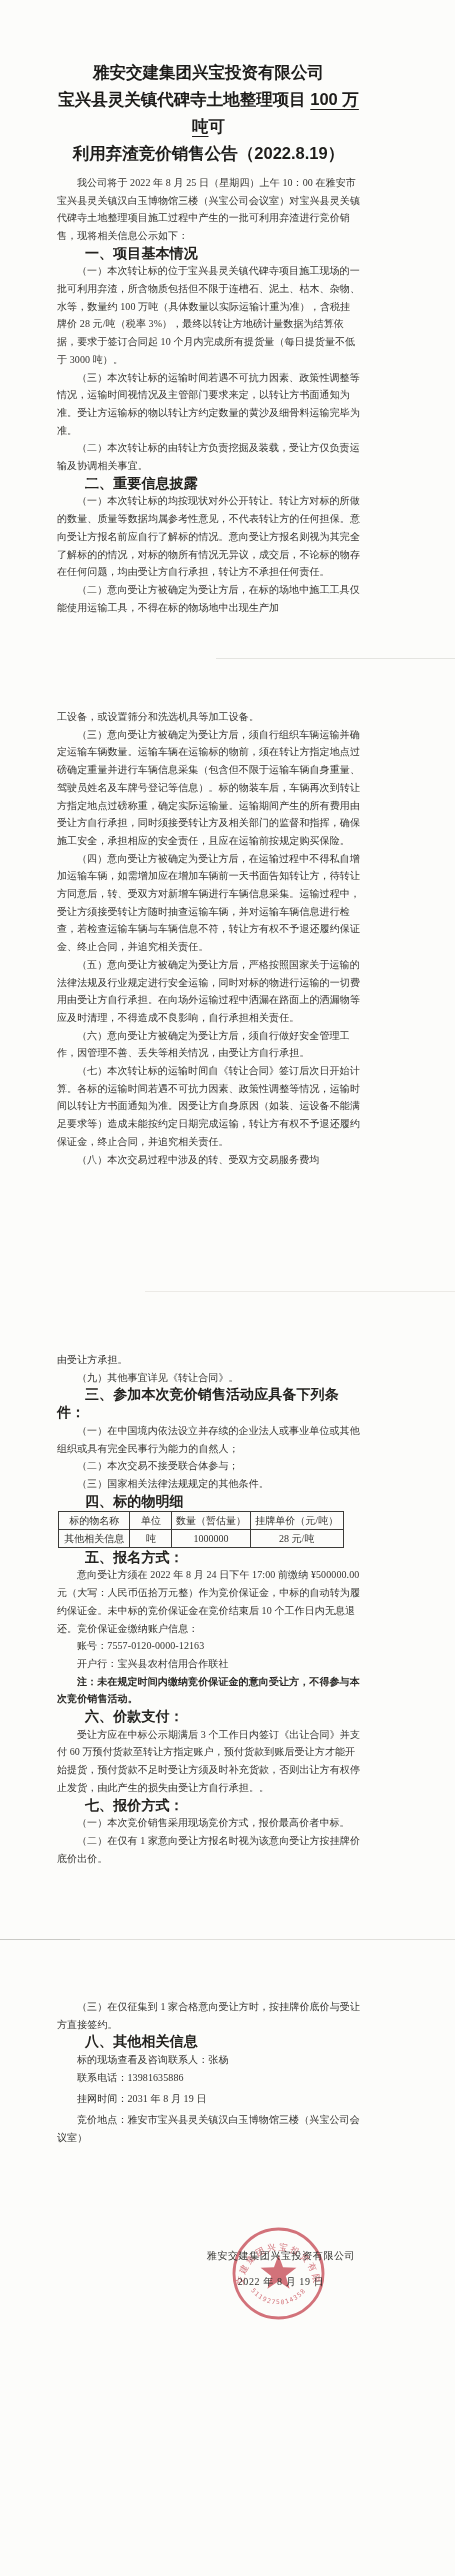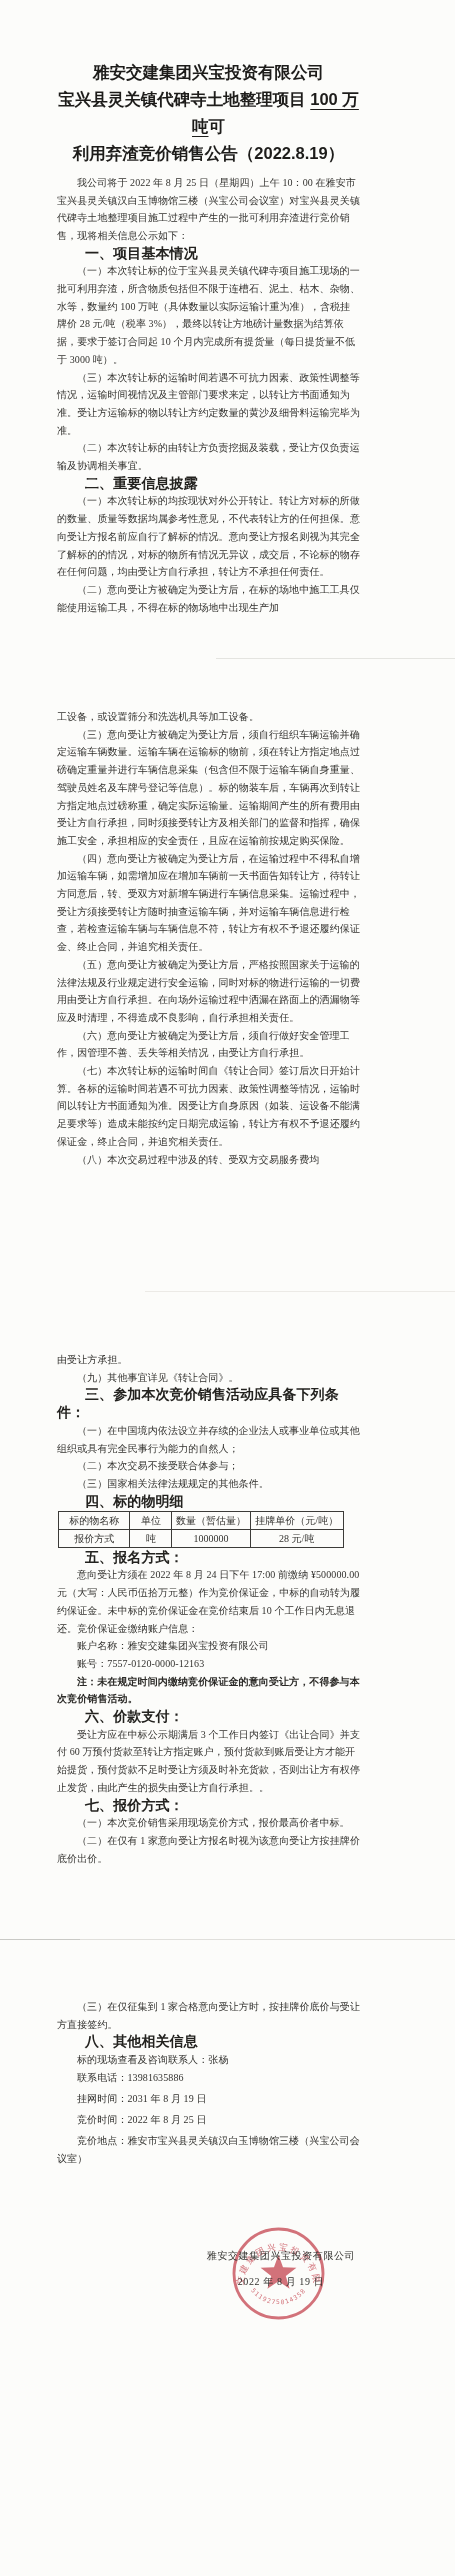--- a/index.html
+++ b/index.html
@@ -109,49 +109,48 @@
     <p class="heading">四、标的物明细</p>
     <table class="goods">
       <tbody>
           <tr>
         <td class="col1">标的物名称</td>
         <td class="col2">单位</td>
         <td class="col3">数量（暂估量）</td>
         <td class="col4">挂牌单价（元/吨）</td>
       </tr>
       <tr>
-        <td>报价方式</td>
+        <td>其他相关信息</td>
         <td>吨</td>
         <td>1000000</td>
         <td>28 元/吨</td>
       </tr>
     </tbody>
       </table>
     <p class="heading">五、报名方式：</p>
     <p>意向受让方须在 2022 年 8 月 24 日下午 17:00 前缴纳 ¥500000.00 元（大写：人民币伍拾万元整）作为竞价保证金，中标的自动转为履约保证金。未中标的竞价保证金在竞价结束后 10 个工作日内无息退还。竞价保证金缴纳账户信息：</p>
-    <p>账户名称：雅安交建集团兴宝投资有限公司</p>
     <p>账号：7557-0120-0000-12163</p>
+    <p>开户行：宝兴县农村信用合作联社</p>
     <p class="bold">注：未在规定时间内缴纳竞价保证金的意向受让方，不得参与本次竞价销售活动。</p>
     <p class="heading">六、价款支付：</p>
     <p>受让方应在中标公示期满后 3 个工作日内签订《出让合同》并支付 60 万预付货款至转让方指定账户，预付货款到账后受让方才能开始提货，预付货款不足时受让方须及时补充货款，否则出让方有权停止发货，由此产生的损失由受让方自行承担。。</p>
     <p class="heading">七、报价方式：</p>
     <p>（一）本次竞价销售采用现场竞价方式，报价最高价者中标。</p>
     <p>（二）在仅有 1 家意向受让方报名时视为该意向受让方按挂牌价底价出价。</p>
   </div>
 
   <div class="divider" id="div3a"></div>
   <div class="divider" id="div3b"></div>
 
   <div class="page" id="page4">
     <p>（三）在仅征集到 1 家合格意向受让方时，按挂牌价底价与受让方直接签约。</p>
     <p class="heading">八、其他相关信息</p>
     <p>标的现场查看及咨询联系人：张杨</p>
     <p>联系电话：13981635886</p>
     <p class="spaced">挂网时间：2031 年 8 月 19 日</p>
-    <p class="spaced">竞价时间：2022 年 8 月 25 日</p>
     <p class="spaced">竞价地点：雅安市宝兴县灵关镇汉白玉博物馆三楼（兴宝公司会议室）</p>
 
     <svg class="seal" width="97" height="97" viewBox="0 0 170 170">
       <circle cx="85" cy="85" r="78" fill="none" stroke="#c9545e" stroke-width="5"></circle>
       <path d="M85,52 L92.9,74.1 L116.4,74.8 L97.8,89.2 L104.4,111.7 L85,98.5 L65.6,111.7 L72.2,89.2 L53.6,74.8 L77.1,74.1 Z" fill="#c9545e"></path>
       <defs>
         <path id="sealTopArc" d="M 23,106 A 62 62 0 1 1 147,106" fill="none"></path>
         <path id="sealBottomArc" d="M 28,98 A 60 60 0 0 0 142,98" fill="none"></path>
       </defs>
       <text font-size="15.5" fill="#c9545e" letter-spacing="4" font-family="Liberation Sans, sans-serif">

